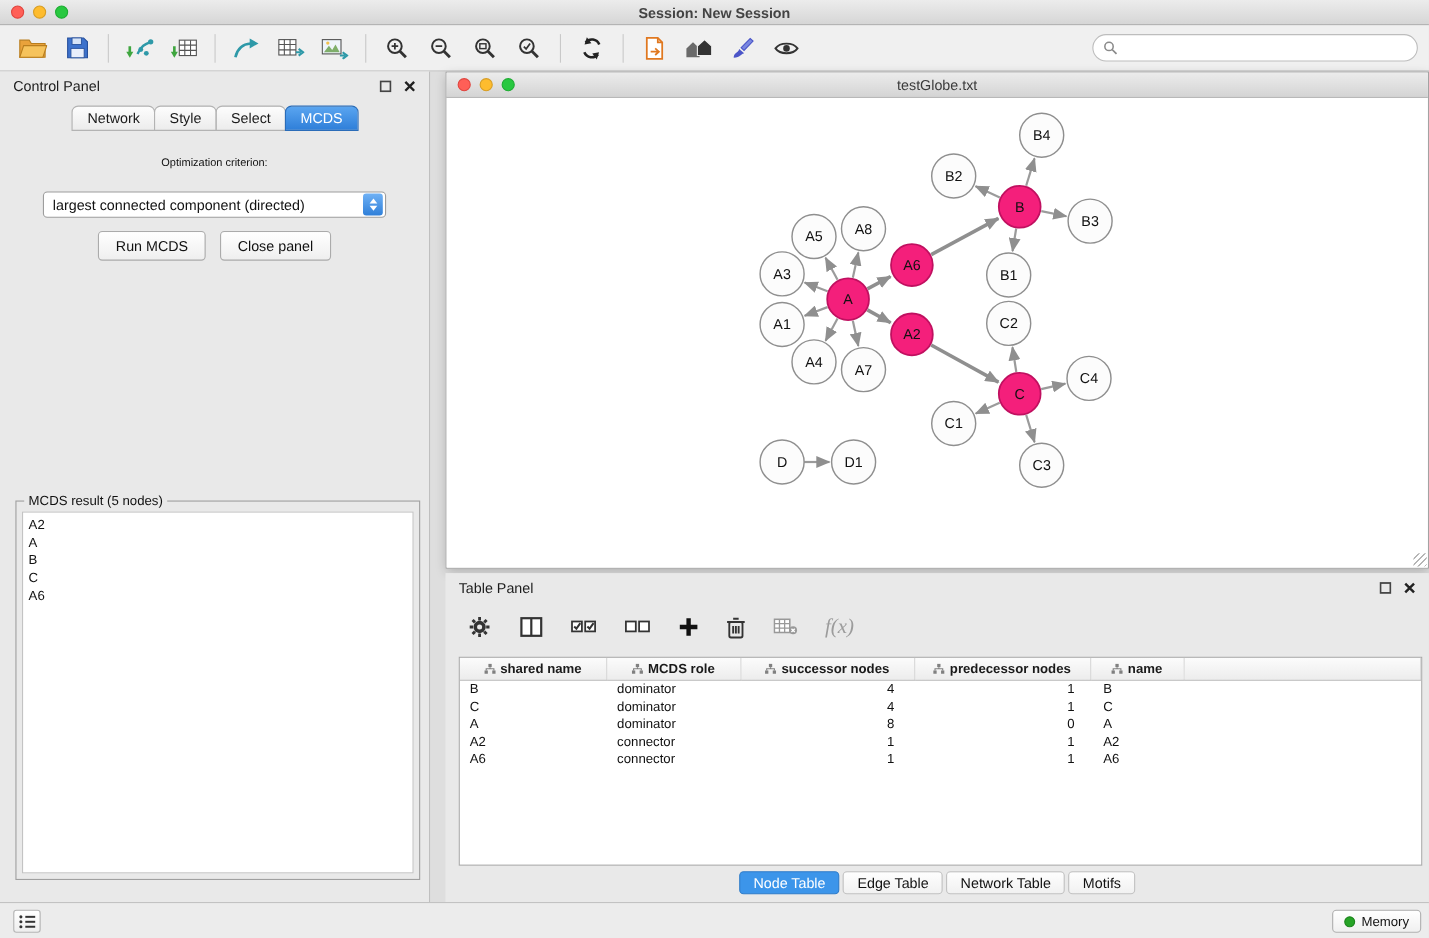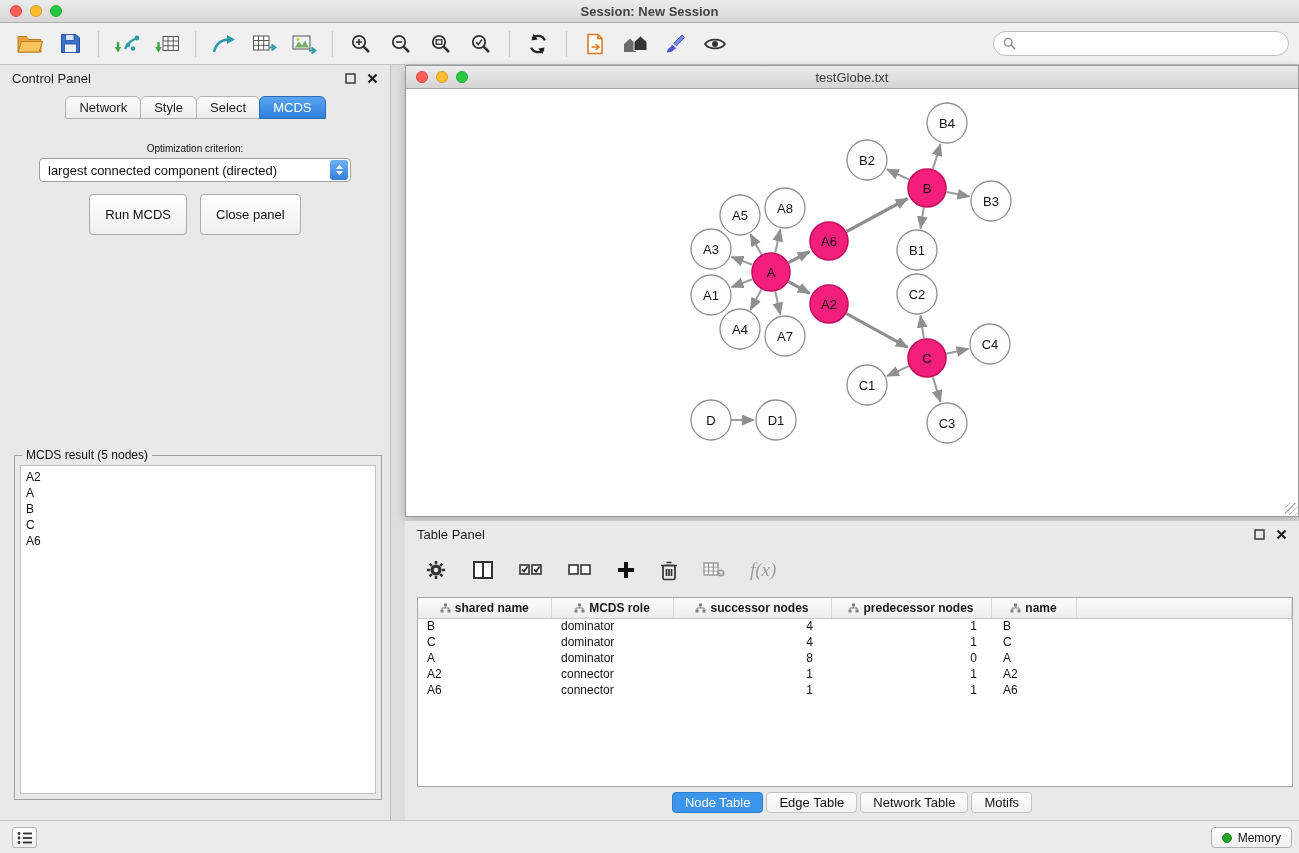--- a/index.html
+++ b/index.html
@@ -36,29 +36,29 @@
   .panel-header .ph-icons { margin-left:auto; display:flex; gap:11px; align-items:center; }
 
   
   .control-panel { position:absolute; left:0; top:65px; width:391px; height:755px;
     background:#e9e9e9; border-right:1px solid #bfbfbf; }
   .cp-tabs { display:flex; justify-content:center; margin-top:5px; }
   .cp-tab { font-size:13px; padding:3px 13px; background:linear-gradient(#fdfdfd,#ececec);
     border:1px solid #b3b3b3; margin-right:-1px; border-radius:6px 6px 0 0; color:#1b1b1b; }
   .cp-tab.active { background:linear-gradient(#5aa5f0,#2f7fd9); border-color:#2a6cb8; color:#fff; }
   .cp-opt-label { text-align:center; font-size:10px; margin-top:24px; color:#111; }
-  .cp-dropdown { margin:4px auto 0; width:312px; height:24px; background:#fff;
+  .cp-dropdown { margin:20px auto 0; width:312px; height:24px; background:#fff;
     border:1px solid #9d9d9d; border-radius:4px; display:flex; align-items:center; font-size:13px; }
   .cp-dropdown-text { flex:1; padding-left:8px; white-space:nowrap; overflow:hidden; color:#111; }
   .cp-stepper { width:18px; height:20px; margin-right:2px; border-radius:3px;
     background:linear-gradient(#6fb1f5,#2f7fd9); display:flex; align-items:center; justify-content:center; }
   .cp-buttons { display:flex; justify-content:center; gap:13px; margin-top:12px; }
   .cp-buttons button { font-family:"Liberation Sans",sans-serif; font-size:13px;
     background:linear-gradient(#ffffff,#efefef); border:1px solid #ababab; border-radius:4px;
-    height:41px; padding:0 15px; color:#111; }
+    height:27px; padding:0 15px; color:#111; }
   .cp-groupbox { position:absolute; left:14px; top:390px; width:368px; height:345px;
     border:1px solid #9f9f9f; }
   .cp-group-title { position:absolute; top:-8px; left:7px; background:#e9e9e9; padding:0 4px;
     font-size:12px; color:#111; }
   .mcds-list { position:absolute; left:5px; right:5px; top:9px; bottom:5px; background:#fff;
     border:1px solid #c3c3c3; font-size:12px; padding:3px 5px; overflow:hidden; }
   .mcds-item { height:16px; line-height:16px; color:#111; }
 
   
   .net-window { position:absolute; left:405px; top:65px; width:894px; height:452px;

